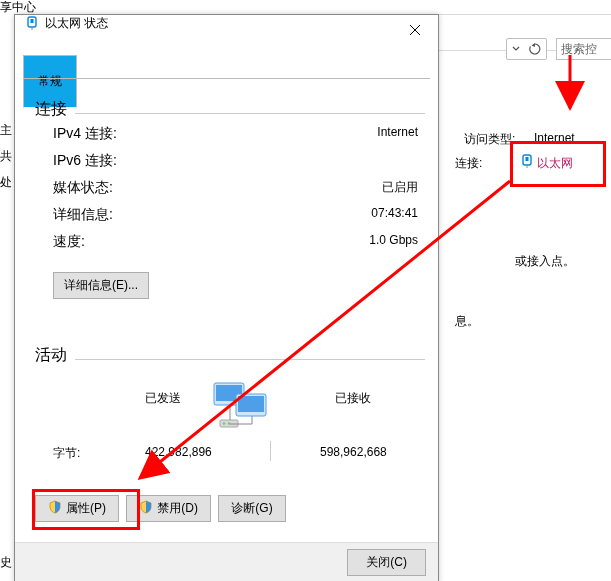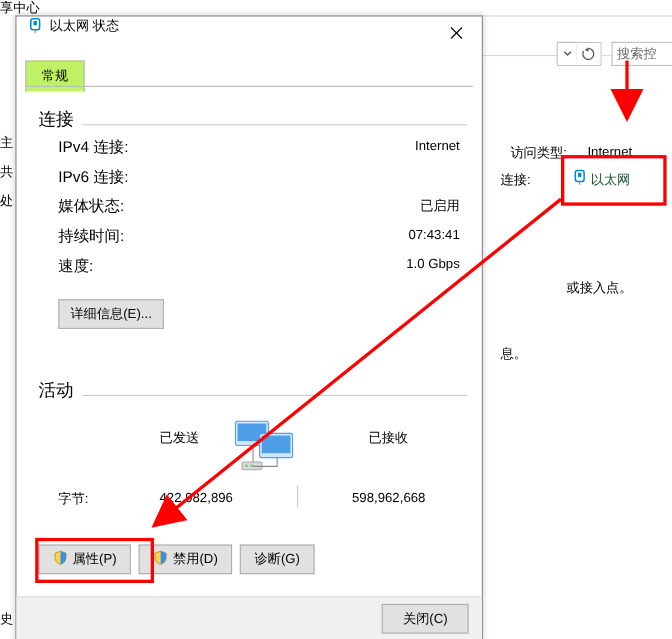--- a/index.html
+++ b/index.html
@@ -9,30 +9,30 @@
   .bg-titletxt{position:absolute;left:0;top:-1px;font-size:12px;color:#000}
   .bg-vline{position:absolute;left:437px;top:14px;width:0;height:567px;border-left:1px solid #d9d9d9}
   .bg-toolbar{position:absolute;left:438px;top:14px;width:173px;height:36px;border-bottom:1px solid #d9d9d9}
   .bg-drop{position:absolute;right:86px;top:24px;width:17px;height:20px;border:1px solid #bfbfbf;background:#fff;display:flex;align-items:center;justify-content:center;border-radius:2px 0 0 2px}
   .bg-refresh{position:absolute;right:64px;top:24px;width:22px;height:20px;border:1px solid #bfbfbf;border-left:none;background:#fff;display:flex;align-items:center;justify-content:center;border-radius:0 2px 2px 0}
   .bg-search{position:absolute;right:0;top:24px;width:50px;height:20px;border:1px solid #bfbfbf;border-right:none;background:#fff;display:flex;align-items:center;padding-left:4px;color:#666}
   .left-strip{position:absolute;left:0;top:14px;width:14px;height:567px;background:#fff;border-right:1px solid #d9d9d9}
   .left-strip span{position:absolute;left:0;font-size:12px;color:#000;white-space:nowrap}
   
   .rlabel{position:absolute;font-size:12px;color:#000}
-  .rlink{color:#14532d}
+  .rlink{color:#be185d}
   .red-box-r{position:absolute;border:3px solid #ff0000}
   .info-line{position:absolute;font-size:12px;color:#000}
   
   .dialog{position:absolute;left:14px;top:14px;width:423px;height:567px;background:#fff;border:1px solid #888;box-shadow:0 0 6px rgba(0,0,0,.2)}
   .dlg-title{position:absolute;left:0;top:0;width:100%;height:30px;display:flex;padding:0 10px;box-sizing:border-box}
   .dlg-title .caption{margin-left:6px}
   .dlg-close{position:absolute;right:0;top:0;width:46px;height:30px;display:flex;align-items:center;justify-content:center;font-size:14px;color:#000}
   .tabs{position:absolute;left:8px;top:40px}
-  .tab{display:inline-block;padding:5px 14px;border:1px solid #bbb;border-bottom:1px solid #fff;background:#bef264;font-size:12px}
+  .tab{display:inline-block;padding:17px 14px;border:1px solid #bbb;border-bottom:1px solid #fff;background:#0ea5e9;font-size:12px}
   .tabline{position:absolute;left:8px;top:63px;width:407px;border-top:1px solid #bbb}
   .sec-title{position:absolute;left:20px;font-size:16px}
   .sec-hr{position:absolute;left:60px;height:1px;border:none;border-top:1px solid #ccc}
   .kv{position:absolute;left:38px;font-size:14px}
   .vv{position:absolute;right:20px;font-size:12px;text-align:right}
   .btn{border:1px solid #adadad;background:#e1e1e1;font-size:12px;padding:4px 10px;font-family:inherit}
   .details-btn{position:absolute;left:38px;top:257px}
   
   .act-labels{position:absolute;font-size:12px}
   .monitor{position:absolute;left:195px;top:365px;width:60px;height:50px}
@@ -123,21 +123,21 @@
     <hr class="sec-hr" style="top:92px;width:350px">
 
     <div class="kv" style="top:110px">IPv4 连接:</div>
     <div class="vv" style="top:110px">Internet</div>
 
     <div class="kv" style="top:137px">IPv6 连接:</div>
 
     <div class="kv" style="top:164px">媒体状态:</div>
     <div class="vv" style="top:164px">已启用</div>
 
-    <div class="kv" style="top:191px">持续时间:</div>
+    <div class="kv" style="top:191px">详细信息:</div>
     <div class="vv" style="top:191px">07:43:41</div>
 
     <div class="kv" style="top:218px">速度:</div>
     <div class="vv" style="top:218px">1.0 Gbps</div>
 
     <button class="btn details-btn">详细信息(E)...</button>
 
     <div class="sec-title" style="top:330px">活动</div>
     <hr class="sec-hr" style="top:338px;width:350px">
 

